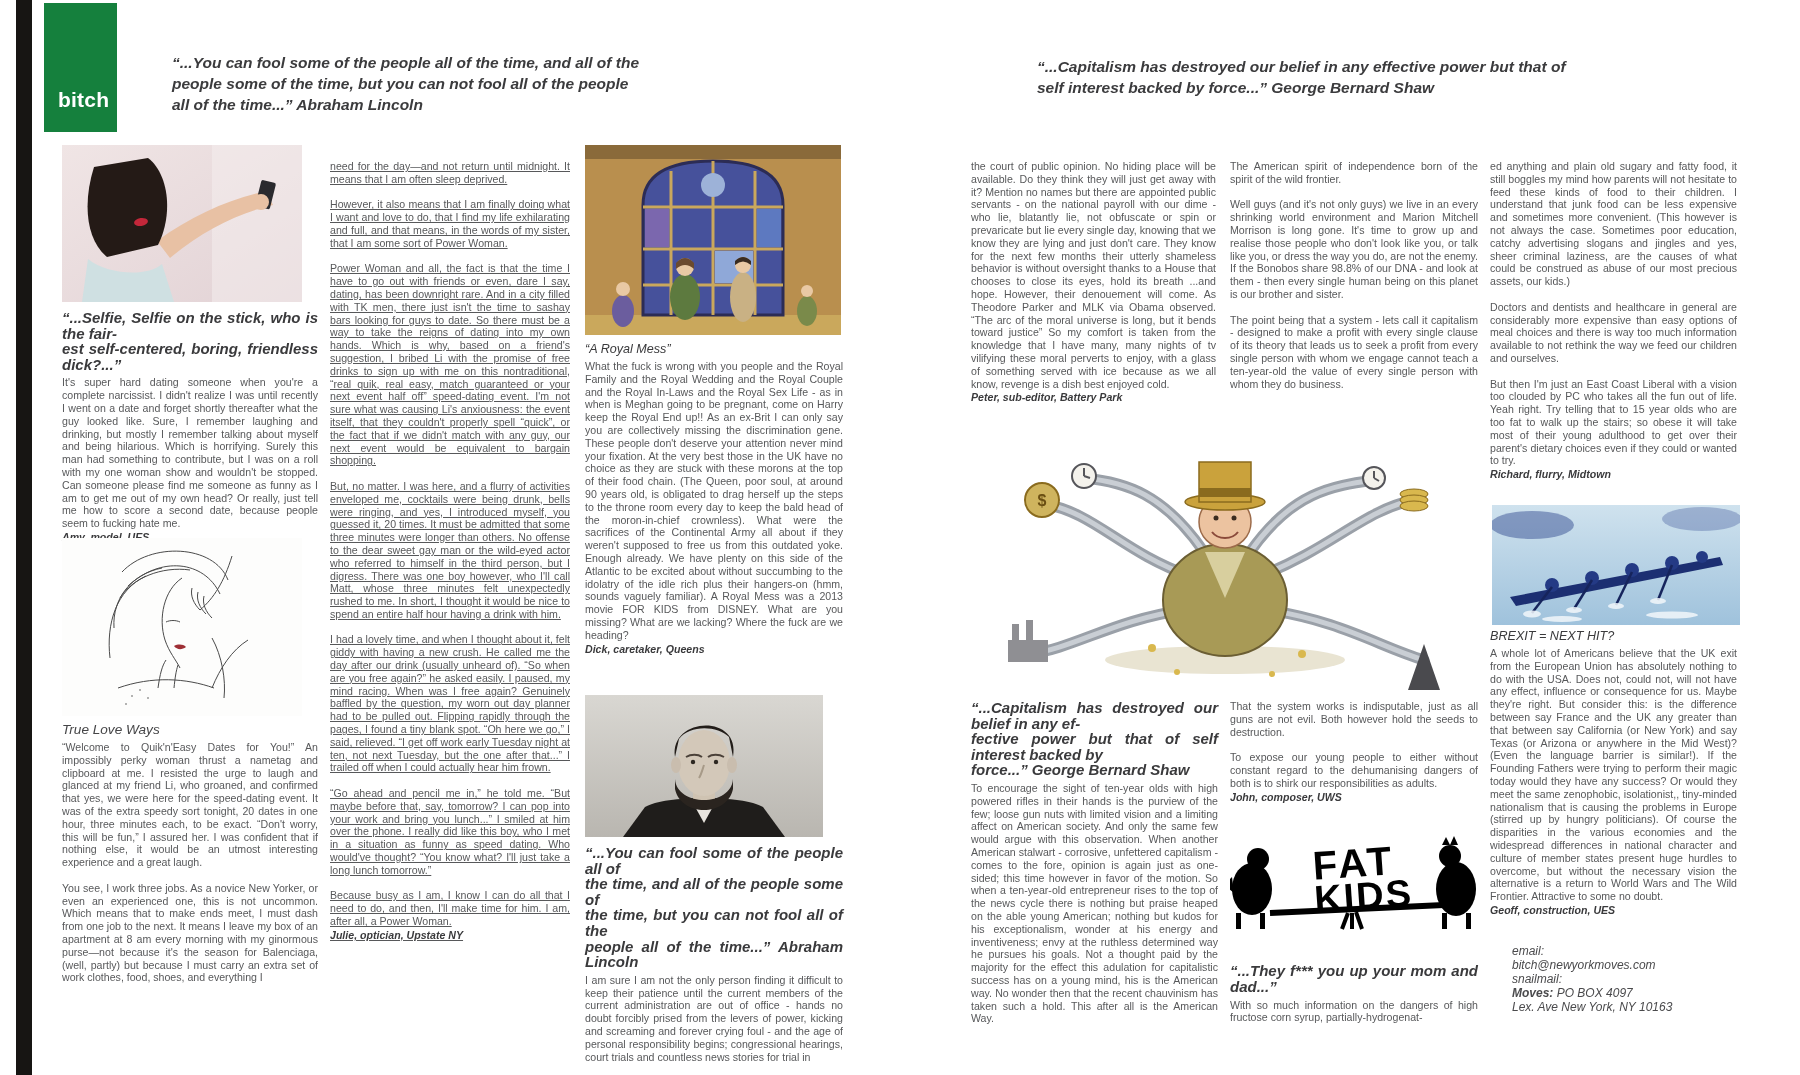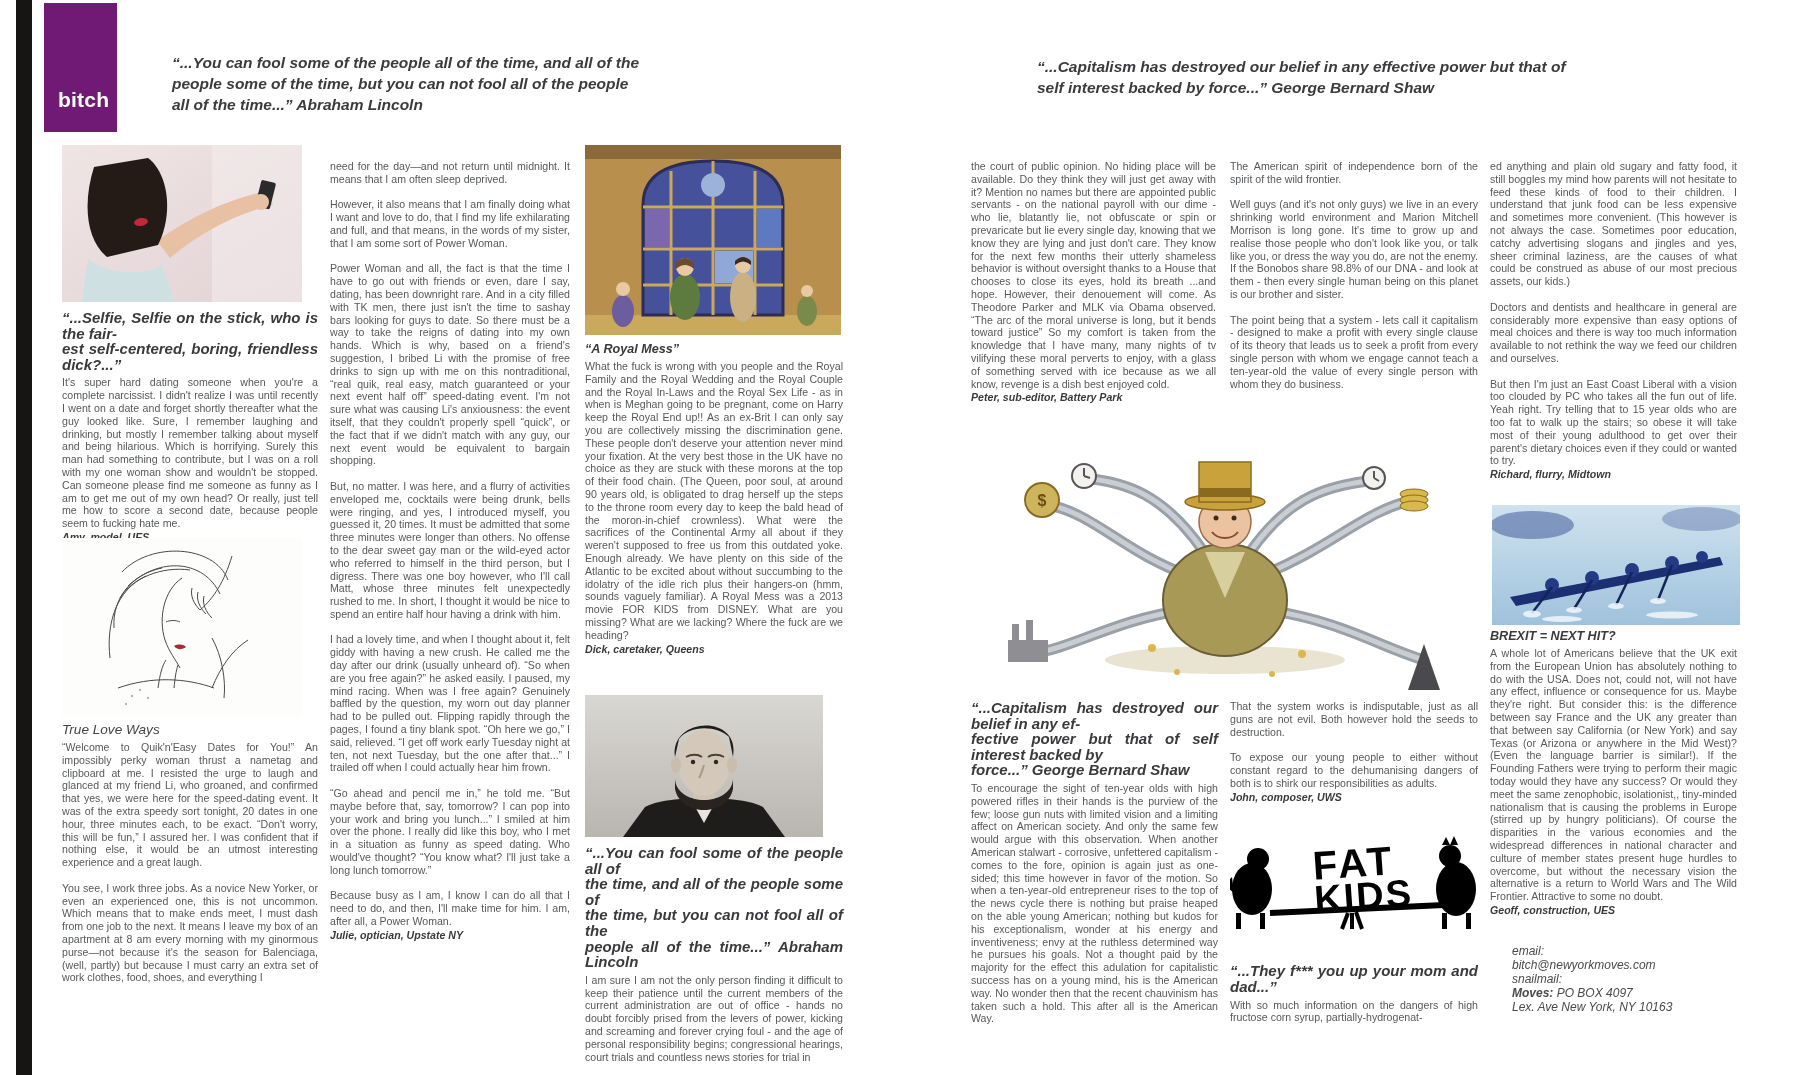--- a/index.html
+++ b/index.html
@@ -1,32 +1,32 @@
 <!DOCTYPE html>
 <html><head>
 <meta charset="utf-8">
 <style>
   html,body{margin:0;padding:0;background:#ffffff;}
   .spread{position:relative;width:1800px;height:1075px;background:#ffffff;
           font-family:"Liberation Sans",sans-serif;overflow:hidden;}
   .edge-strip{position:absolute;left:16px;top:0;width:16px;height:1075px;background:#171513;}
-  .logo-box{position:absolute;left:44px;top:3px;width:73px;height:129px;background:#701a75;}
+  .logo-box{position:absolute;left:44px;top:3px;width:73px;height:129px;background:#15803d;}
   .logo-box span{position:absolute;left:14px;bottom:20px;color:#fff;font-weight:bold;
                  font-size:21px;letter-spacing:.2px;}
   .mq{position:absolute;font-weight:bold;font-style:italic;color:#3b3b3d;
       font-size:15.5px;line-height:21px;white-space:pre-line;}
   .mq-left{left:172px;top:52px;}
   .mq-right{left:1037px;top:56px;}
   .col{position:absolute;font-size:10.6px;line-height:12.8px;color:#57585a;text-align:justify;}
   .flow{white-space:pre-line;}
   .cap{font-size:15px;line-height:15.6px;font-weight:bold;font-style:italic;color:#3a3a3c;
        white-space:pre-line;margin-top:8px;}
   .bodytxt{margin-top:4px;}
   .byline{font-weight:bold;font-style:italic;color:#3a3a3c;margin-top:1px;}
-  .headln{font-style:italic;font-weight:bold;color:#3a3a3c;font-size:12.6px;
+  .headln{font-style:italic;font-weight:normal;color:#3a3a3c;font-size:12.6px;
           line-height:16px;margin:6px 0 3px;}
   .headln-light{font-style:italic;font-weight:normal;color:#454547;font-size:13.6px;
           line-height:16px;margin:6px 0 3px;}
   .ph{display:block;}
   .img-abs{position:absolute;}
   .contact{position:absolute;left:1512px;top:944px;font-style:italic;color:#4a4a4c;
            font-size:12px;line-height:14px;}
   .contact .b{font-weight:bold;}
 </style>
 </head>
@@ -98,21 +98,21 @@
         <circle cx="64" cy="166" r="0.8"></circle>
           <circle cx="86" cy="160" r="0.8"></circle>
       </g>
     </svg>
     <div class="headln-light">True Love Ways</div>
     <div class="flow">“Welcome to Quik'n'Easy Dates for You!” An impossibly perky woman thrust a nametag and clipboard at me.  I resisted the urge to laugh and glanced at my friend Li, who groaned, and confirmed that yes, we were here for the speed-dating event.  It was of the extra speedy sort tonight, 20 dates in one hour, three minutes each, to be exact.  “Don't worry, this will be fun,” I assured her.  I was confident that if nothing else, it would be an utmost interesting experience and a great laugh.
 
 You see, I work three jobs.  As a novice New Yorker, or even an experienced one, this is not uncommon. Which means that to make ends meet, I must dash from one job to the next.  It means I leave my box of an apartment at 8 am every morning with my ginormous purse—not because it's the season for Balenciaga, (well, partly) but because I must carry an extra set of work clothes, food, shoes, and everything I</div>
   </div>
 
-  <div class="col" style="left:330px;top:160px;width:240px;">
+  <div class="col" style="left:330px;top:160px;width:240px;text-decoration:underline;">
     <div class="flow">need for the day—and not return until midnight. It means that I am often sleep deprived.
 
 However, it also means that I am finally doing what I want and love to do, that I find my life exhilarating and full, and that means, in the words of my sister, that I am some sort of Power Woman.
 
 Power Woman and all, the fact is that the time I have to go out with friends or even, dare I say, dating, has been downright rare.  And in a city filled with TK men, there just isn't the time to sashay bars looking for guys to date.  So there must be a way to take the reigns of dating into my own hands. Which is why, based on a friend's suggestion, I bribed Li with the promise of free drinks to sign up with me on this nontraditional, “real quik, real easy, match guaranteed or your next event half off” speed-dating event. I'm not sure what was causing Li's anxiousness: the event itself, that they couldn't properly spell “quick”, or the fact that if we didn't match with any guy, our next event would be equivalent to bargain shopping.
 
 But, no matter.  I was here, and a flurry of activities enveloped me, cocktails were being drunk, bells were ringing, and yes, I introduced myself, you guessed it, 20 times.  It must be admitted that some three minutes were longer than others.  No offense to the dear sweet gay man or the wild-eyed actor who referred to himself in the third person, but I digress.  There was one boy however, who I'll call Matt, whose three minutes felt unexpectedly rushed to me.  In short, I thought it would be nice to spend an entire half hour having a drink with him.
 
 I had a lovely time, and when I thought about it, felt giddy with having a new crush.  He called me the day after our drink (usually unheard of). “So when are you free again?” he asked easily.  I paused, my mind racing.  When was I free again?  Genuinely baffled by the question, my worn out day planner had to be pulled out. Flipping rapidly through the pages, I found a tiny blank spot.  “Oh here we go,” I said, relieved. “I get off work early Tuesday night at ten, not next Tuesday, but the one after that...” I trailed off when I could actually hear him frown.
 

